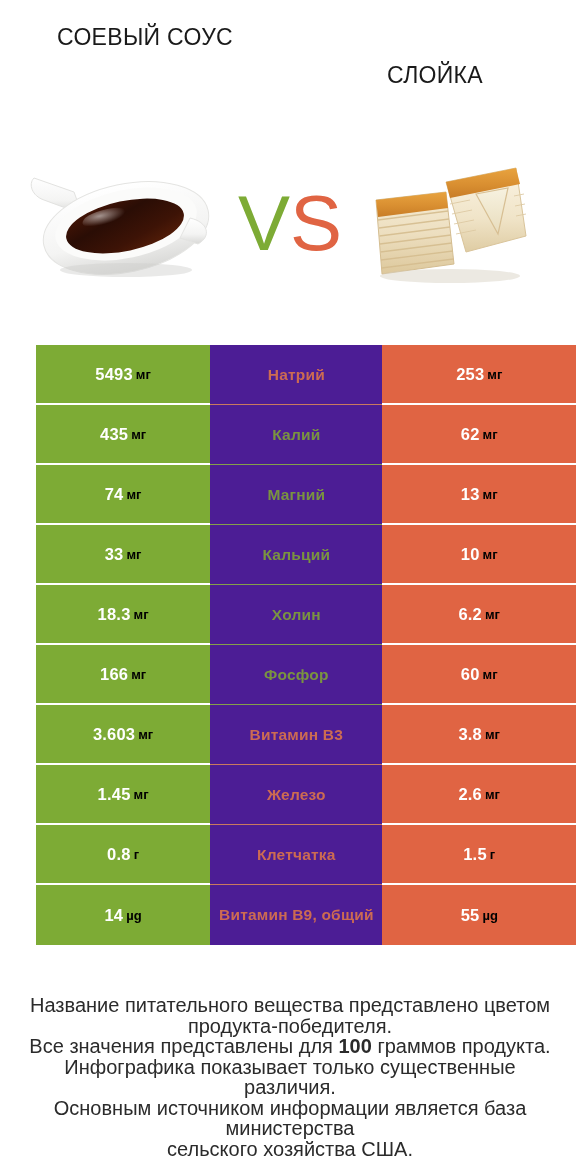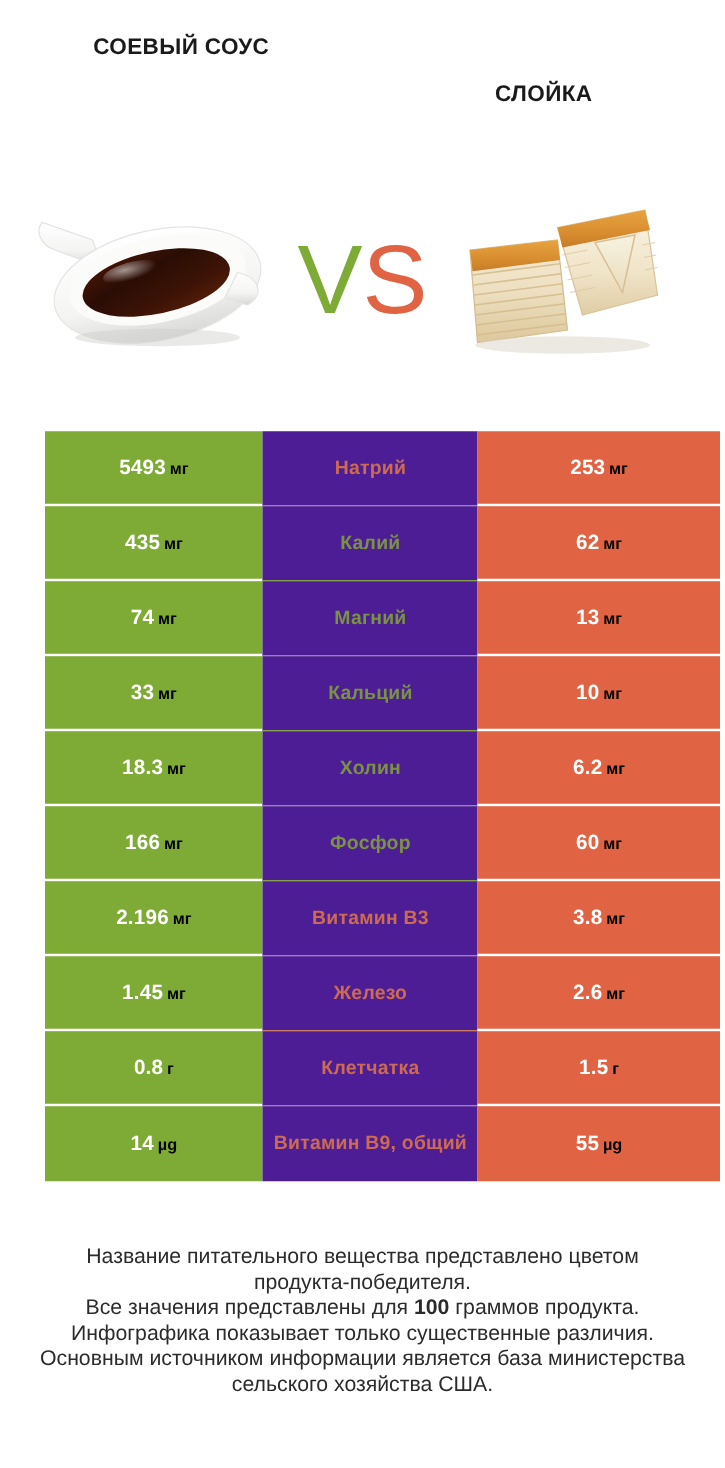--- a/index.html
+++ b/index.html
@@ -29,23 +29,23 @@
     display: flex;
     align-items: flex-start;
   }
   .title-block {
     width: 50%;
     text-align: center;
     padding: 0 12px;
   }
   .title-block .title-text {
     display: block;
-    font-size: 18px;
+    font-size: 23px;
     line-height: 38px;
-    font-weight: 700;
+    font-weight: 400;
     color: #1a1a1a;
     letter-spacing: 0.3px;
     text-transform: uppercase;
     font-family: "Liberation Sans", "DejaVu Sans", sans-serif;
   }
   .title-left { margin-top: 0px; }
   .title-right { margin-top: 38px; }
 
   
   .hero {
@@ -155,21 +155,21 @@
   
   .footer {
     position: absolute;
     left: 0;
     top: 995px;
     width: 580px;
     text-align: center;
     padding: 0 24px;
   }
   .footer p {
-    font-size: 17px;
+    font-size: 20px;
     line-height: 20.5px;
     color: #2b2b2b;
     font-family: "Liberation Sans", "DejaVu Sans", sans-serif;
   }
   .footer .bold100 { font-weight: 700; }
 </style>
 </head>
 <body>
 
 <div class="page">
@@ -357,21 +357,21 @@
         <div class="cell cell-mid">
           <span class="label green">Фосфор</span>
         </div>
         <div class="cell cell-right">
           <span class="val">60</span>
           <span class="unit">мг</span>
         </div>
       </div>
       <div class="row win-orange">
         <div class="cell cell-left">
-          <span class="val">2.196</span>
+          <span class="val">3.603</span>
           <span class="unit">мг</span>
         </div>
         <div class="cell cell-mid">
           <span class="label orange">Витамин B3</span>
         </div>
         <div class="cell cell-right">
           <span class="val">3.8</span>
           <span class="unit">мг</span>
         </div>
       </div>

